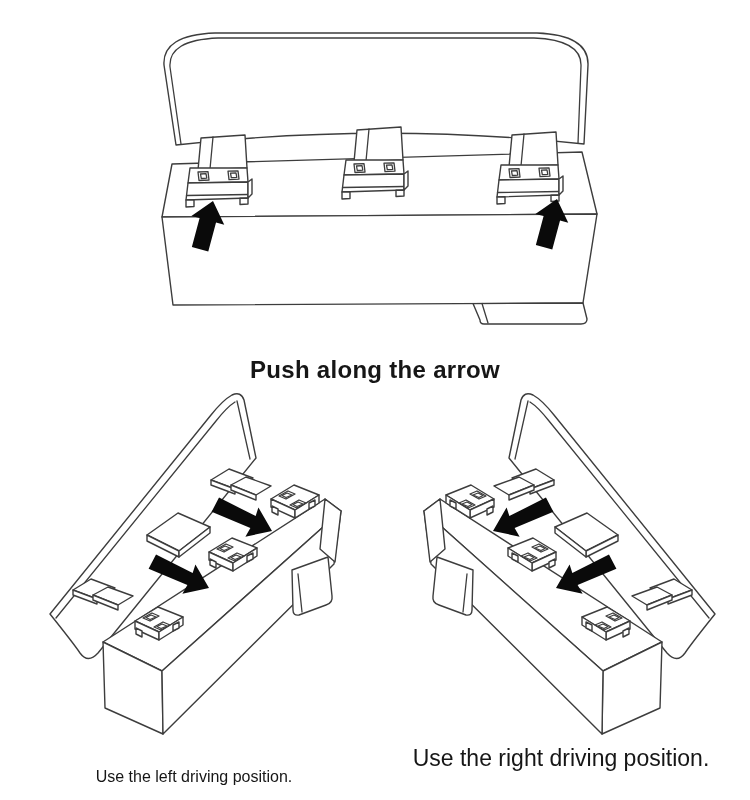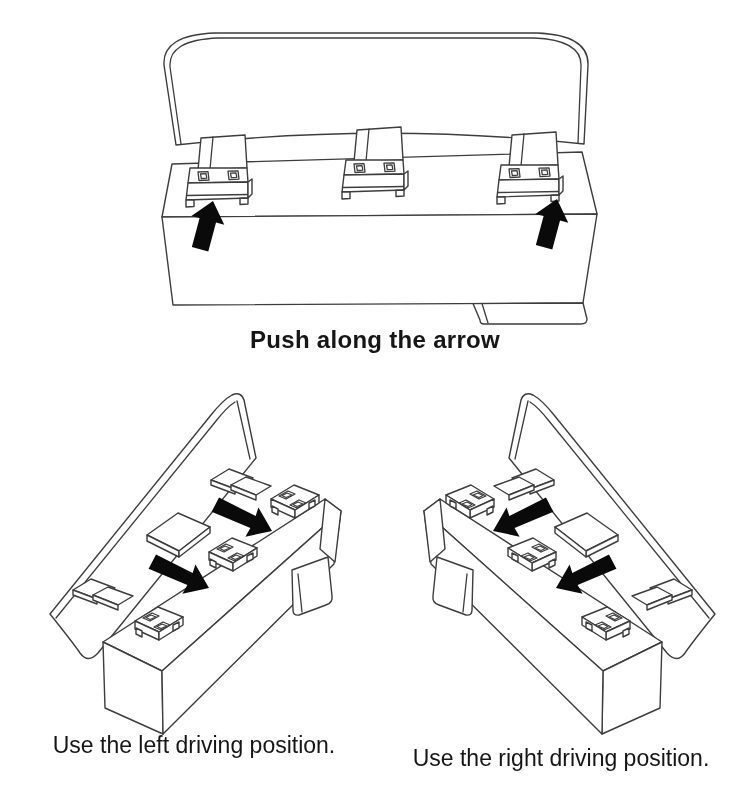--- a/index.html
+++ b/index.html
@@ -7,22 +7,22 @@
     --line:#3d3d3d;
     --arrow:#0a0a0a;
   }
   html,body{margin:0;padding:0;background:var(--bg);}
   .sheet{position:relative;width:750px;height:800px;background:var(--bg);overflow:hidden;
          font-family:"Liberation Sans",sans-serif;}
   .fig{position:absolute;}
   .fig svg{display:block;overflow:visible;}
   .caption{position:absolute;text-align:center;color:#161616;
            font-family:"Liberation Sans",sans-serif;white-space:nowrap;}
-  #cap-top{left:0;top:326px;width:750px;font-size:24px;font-weight:600;letter-spacing:.3px;}
-  #cap-left{left:18px;top:732px;width:352px;font-size:23px;font-weight:400;}
+  #cap-top{left:0;top:356px;width:750px;font-size:24px;font-weight:600;letter-spacing:.3px;}
+  #cap-left{left:18px;top:768px;width:352px;font-size:16px;font-weight:400;}
   #cap-right{left:383px;top:745px;width:356px;font-size:23px;font-weight:400;text-align:center;}
   .ln{fill:#ffffff;stroke:var(--line);stroke-width:1.4;stroke-linejoin:round;stroke-linecap:round;}
   .nf{fill:none;stroke:var(--line);stroke-width:1.3;stroke-linejoin:round;stroke-linecap:round;}
   .blk{fill:var(--arrow);stroke:none;}
   .defs-holder{position:absolute;width:0;height:0;}
 </style>
 </head>
 <body>
 
 <div class="sheet">

